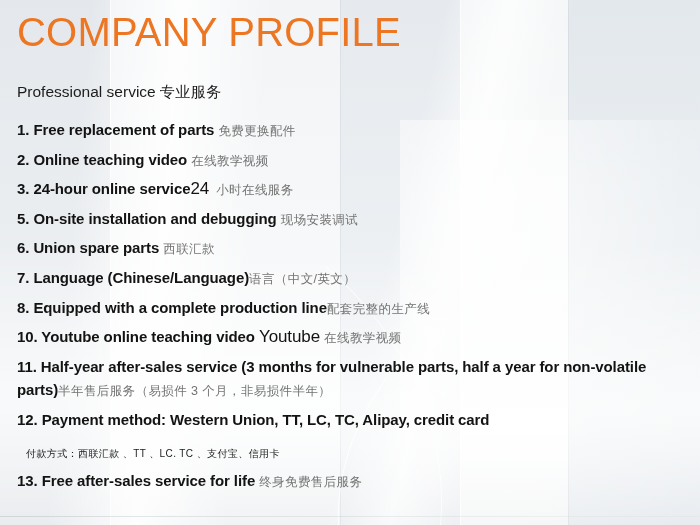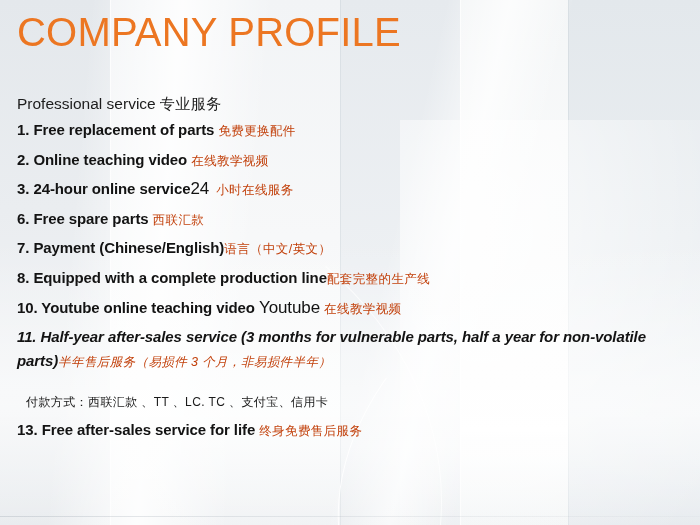--- a/index.html
+++ b/index.html
@@ -100,21 +100,21 @@
     font-size: 40px;
     line-height: 46px;
     font-weight: 400;
     letter-spacing: 0.2px;
     color: #ec7622;
     white-space: nowrap;
   }
   .subhead {
     position: absolute;
     left: 17px;
-    top: 94px;
+    top: 82px;
     font-size: 15.5px;
     line-height: 20px;
     color: #1c1c1c;
     white-space: nowrap;
   }
   .subhead .cn { font-size: 15px; margin-left: 4px; letter-spacing: 0.5px; }
 
   .list {
     position: absolute;
     left: 17px;
@@ -126,35 +126,35 @@
     line-height: 23.4px;
     color: #131313;
     font-weight: 600;
     letter-spacing: -0.1px;
     margin: 0 0 4.2px 0;
   }
   .li .cn {
     font-weight: 400;
     font-size: 12.5px;
     letter-spacing: 0.4px;
-    color: #c2410c;
+    color: #737373;
   }
   .li .cn-tight { margin-left: 3px; margin-top: 36px; }
   .li .sm {
     font-weight: 400;
     font-size: 17px;
   }
-  .li.wrap { white-space: normal; font-style: italic; }
+  .li.wrap { white-space: normal; }
   .li.block12 { margin-bottom: 0; }
   .sub12 {
-    font-size: 12px;
+    font-size: 10px;
     line-height: 21px;
     color: #1a1a1a;
     letter-spacing: 0.4px;
-    margin: 18px 0 5px 9px;
+    margin: 12px 0 5px 9px;
   }
 </style>
 </head>
 <body>
 
 <div id="slide">
 
   <div class="bg-base"></div>
   <div class="band band-a"></div>
   <div class="band band-b"></div>
@@ -198,50 +198,59 @@
         <span class="cn">在线教学视频</span>
       </div>
 
       <div class="li">
         <span>3.</span>
         <span>24-hour online service</span><span class="sm">24</span>
         <span class="cn cn-tight">小时在线服务</span>
       </div>
 
 
+      <div class="li">
+        <span>5.</span>
+        <span>On-site installation and debugging</span>
+        <span class="cn">现场安装调试</span>
+      </div>
 
       <div class="li">
         <span>6.</span>
-        <span>Free spare parts</span>
+        <span>Union spare parts</span>
         <span class="cn">西联汇款</span>
       </div>
 
       <div class="li">
         <span>7.</span>
-        <span>Payment (Chinese/English)</span><span class="cn">语言（中文/英文）</span>
+        <span>Language (Chinese/Language)</span><span class="cn">语言（中文/英文）</span>
       </div>
 
       <div class="li">
         <span>8.</span>
         <span>Equipped with a complete production line</span><span class="cn">配套完整的生产线</span>
       </div>
 
 
       <div class="li">
         <span>10.</span>
         <span>Youtube online teaching video</span>
         <span class="sm">Youtube</span>
         <span class="cn">在线教学视频</span>
       </div>
 
       <div class="li wrap">
         <span>11.</span>
         <span>Half-year after-sales service (3 months for vulnerable parts, half a year for non-volatile parts)</span><span class="cn">半年售后服务（易损件 3 个月，非易损件半年）</span>
       </div>
 
+      <div class="li block12">
+        <span>12.</span>
+        <span>Payment method: Western Union, TT, LC, TC, Alipay, credit card</span>
+      </div>
       <div class="sub12">
         <span>付款方式：</span><span>西联汇款 、TT 、LC. TC 、支付宝、信用卡</span>
       </div>
 
       <div class="li">
         <span>13.</span>
         <span>Free after-sales service for life</span>
         <span class="cn">终身免费售后服务</span>
       </div>
 

